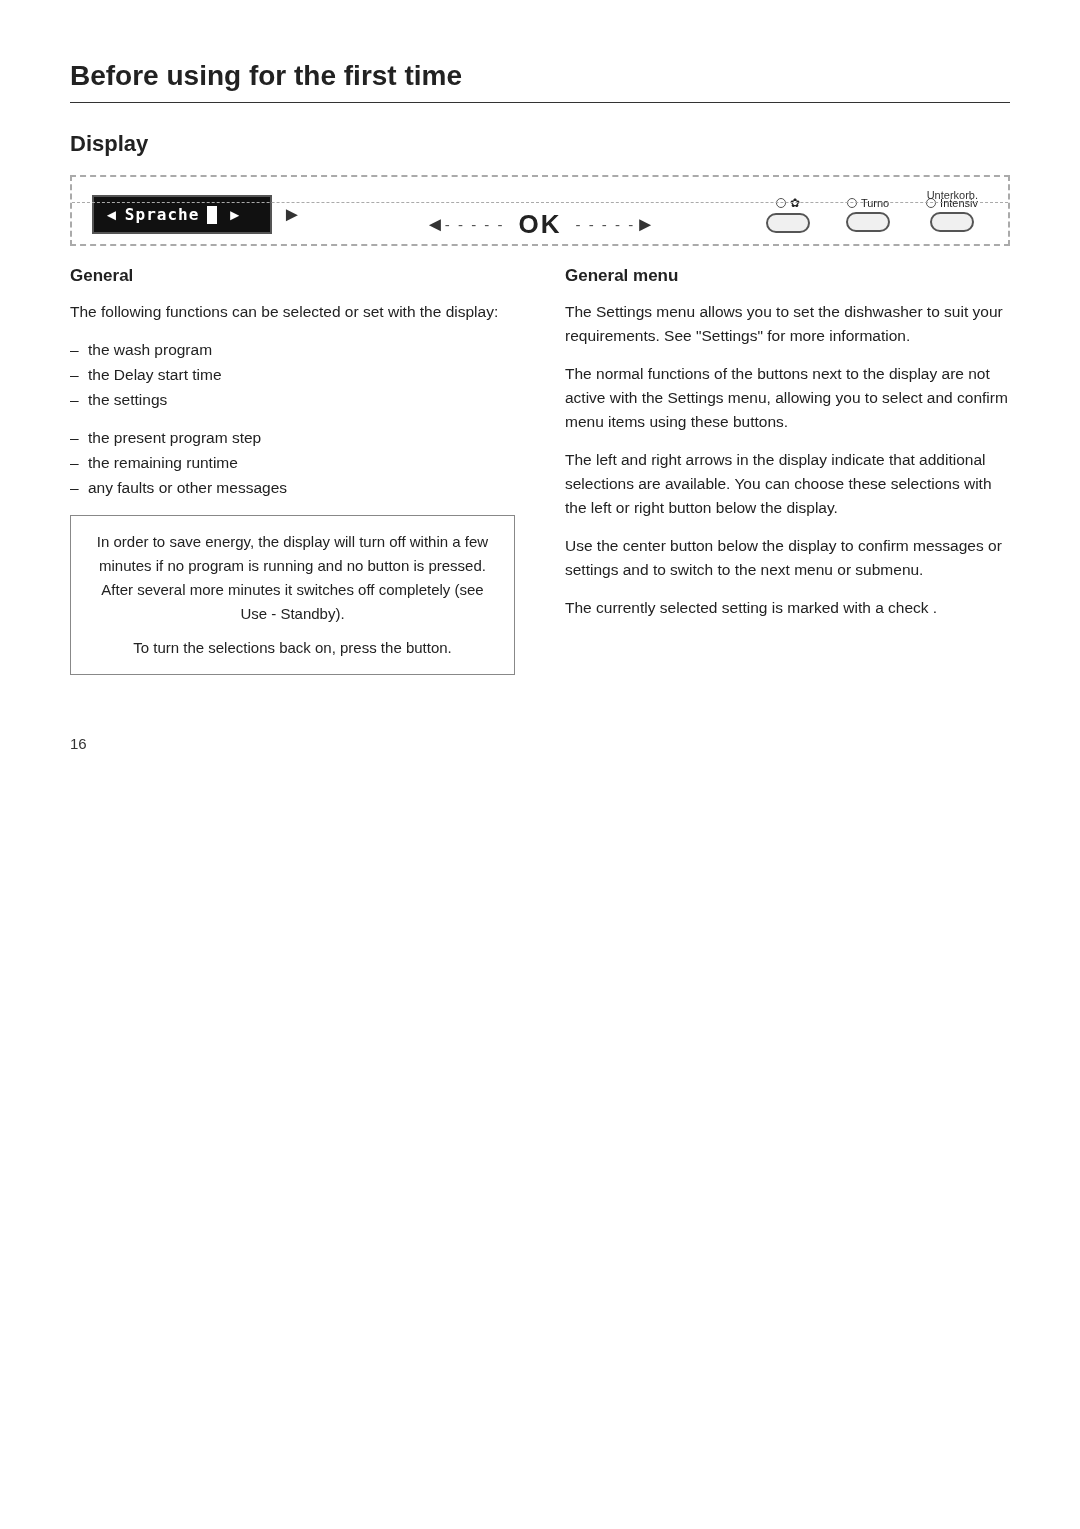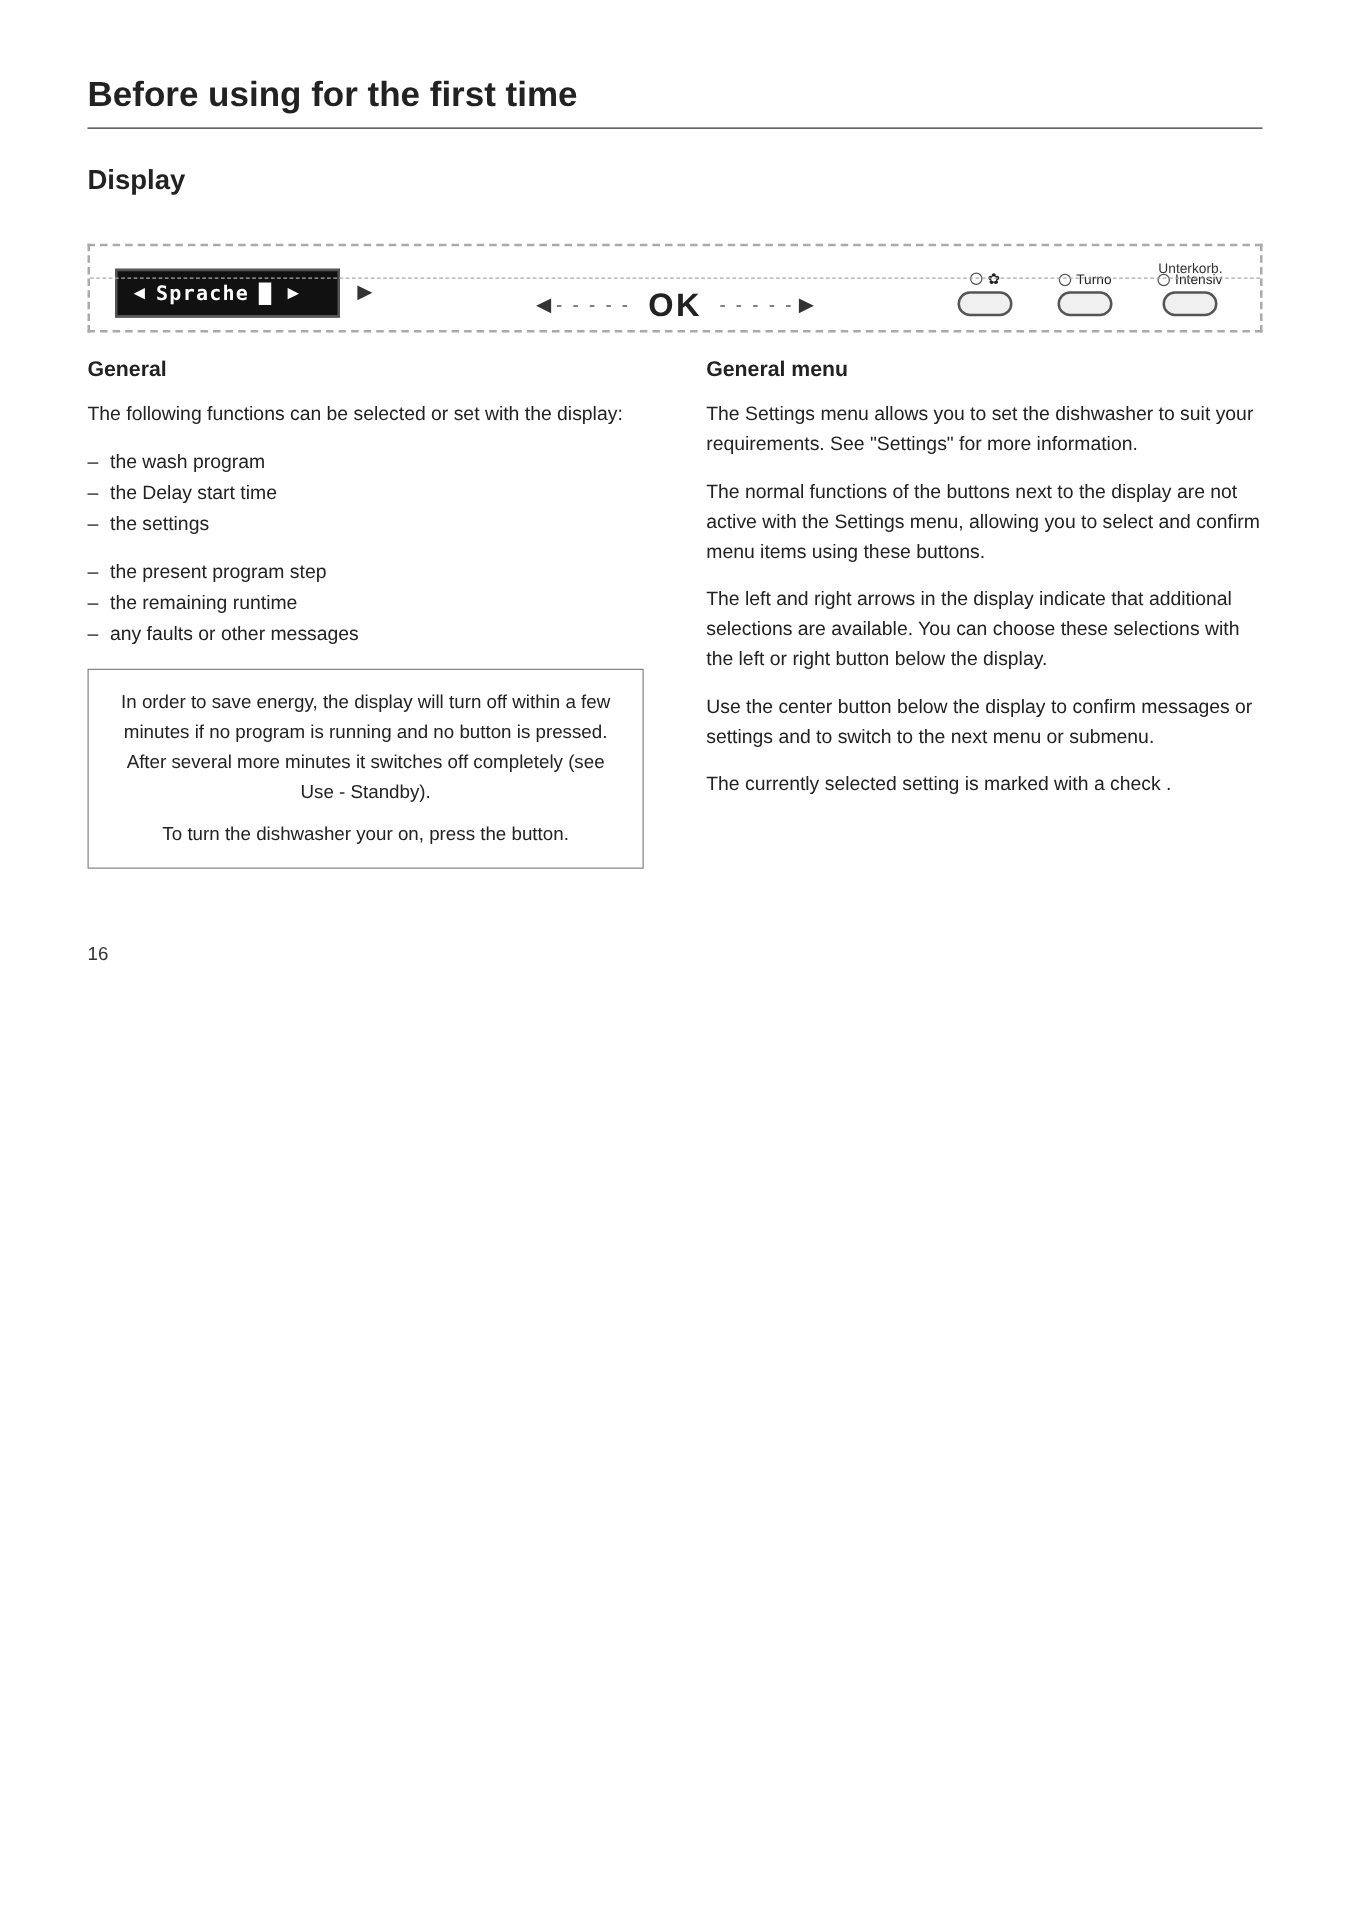--- a/index.html
+++ b/index.html
@@ -22,21 +22,21 @@
 
     .title-rule {
       border: none;
       border-top: 1.5px solid #333;
       margin-bottom: 28px;
     }
 
     .section-title {
       font-size: 22px;
       font-weight: bold;
-      margin-bottom: 38px;
+      margin-bottom: 18px;
     }
 
     
     .display-diagram {
       border: 2px dashed #aaa;
       display: flex;
       flex-direction: row;
       align-items: center;
       justify-content: space-between;
       padding: 18px 30px 10px 20px;
@@ -91,21 +91,21 @@
 
     .display-arrow-right {
       font-size: 20px;
       color: #333;
       margin-left: 10px;
     }
 
     .display-right {
       display: flex;
       flex-direction: row;
-      align-items: flex-end;
+      align-items: center;
       gap: 36px;
       margin-left: 30px;
     }
 
     .button-group {
       display: flex;
       flex-direction: column;
       align-items: center;
       gap: 3px;
     }
@@ -298,21 +298,21 @@
 
 
     <ul class="bullet-list">
       <li>the present program step</li>
       <li>the remaining runtime</li>
       <li>any faults or other messages</li>
     </ul>
 
     <div class="info-box">
       <p>In order to save energy, the display will turn off within a few minutes if no program is running and no button is pressed. After several more minutes it switches off completely (see Use - Standby).</p>
-      <p style="margin-top:10px;">To turn the dishwasher your on, press the    button.</p>
+      <p style="margin-top:10px;">To turn the selections back on, press the    button.</p>
     </div>
   </div>
 
   <div class="col-right">
     <p class="col-heading">General menu</p>
     <p class="col-text">The Settings menu allows you to set the dishwasher to suit your requirements. See "Settings" for more information.</p>
     <p class="col-text">The normal functions of the buttons next to the display are not active with the Settings menu, allowing you to select and confirm menu items using these buttons.</p>
     <p class="col-text">The left and right arrows in the display indicate that additional selections are available. You can choose these selections with the left or right button below the display.</p>
     <p class="col-text">Use the center button below the display to confirm messages or settings and to switch to the next menu or submenu.</p>
     <p class="col-text">The currently selected setting is marked with a check    .</p>

